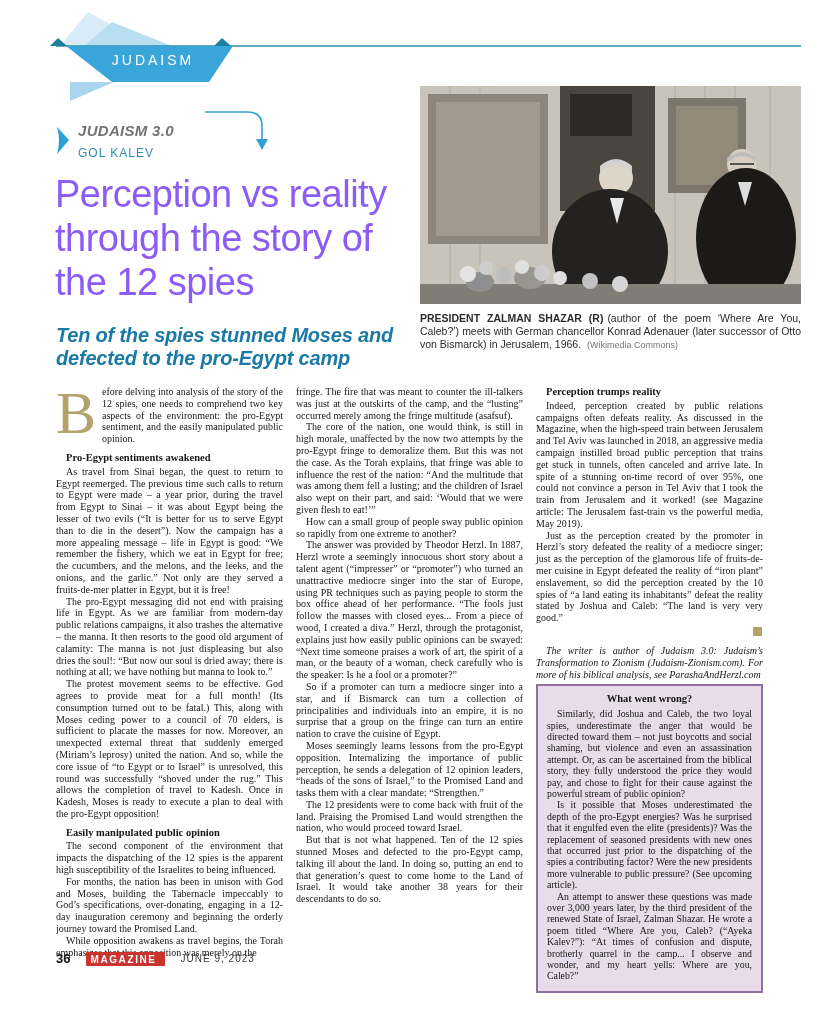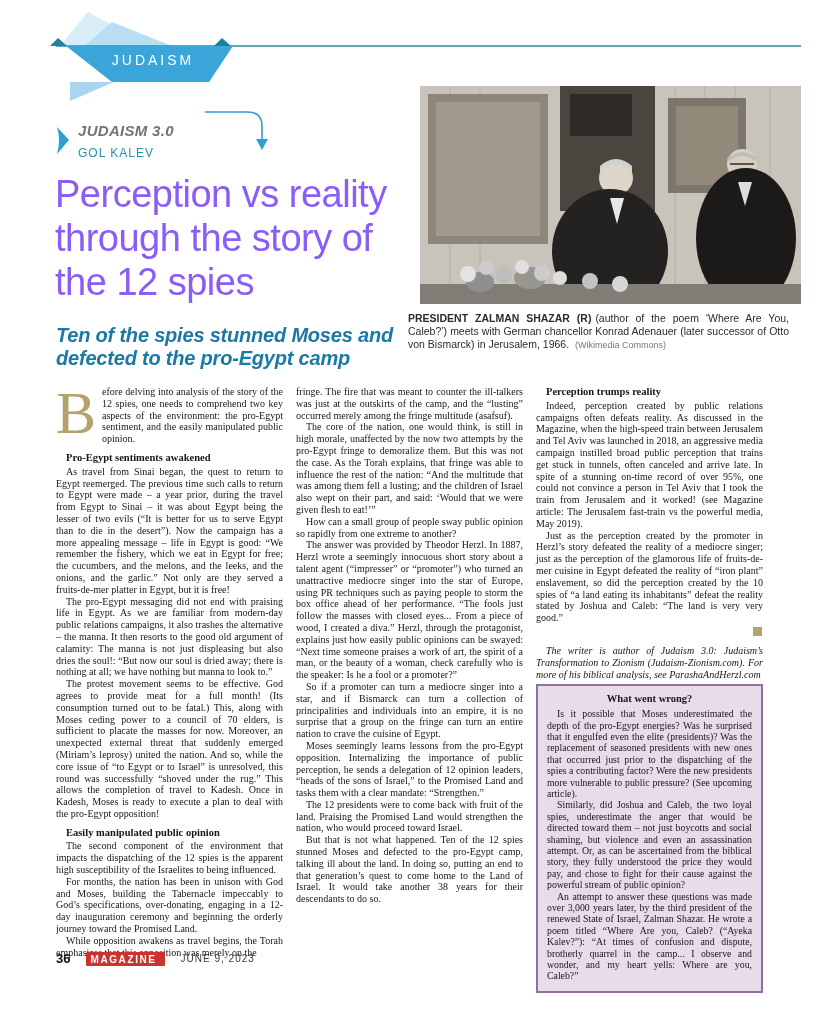--- a/index.html
+++ b/index.html
@@ -25,21 +25,21 @@
   }
   .standfirst {
     position:absolute; left:56px; top:324px; width:400px; margin:0;
     color:#1a7aa5; font-size:20px; line-height:23px; font-style:italic; font-weight:600;
     letter-spacing:-0.2px;
   }
   
   .photo { position:absolute; left:420px; top:86px; width:381px; height:218px; margin:0;
            background:#c9c4bb; overflow:hidden; }
   .caption {
-    position:absolute; left:408px; top:312px; width:381px; margin:0;
+    position:absolute; left:420px; top:312px; width:381px; margin:0;
     font-size:10.5px; line-height:13px; color:#2b2b2b; text-align:justify;
   }
   .cap-lead { font-weight:bold; margin-right:4px; }
   .cap-credit { font-size:9px; color:#777777; margin-left:3px; }
   
   .columns { position:absolute; left:56px; top:386px; width:708px; height:582px;
              display:flex; gap:13px; }
   .col { width:227px; overflow:hidden;
          font-family:"Liberation Serif","DejaVu Serif",serif;
          font-size:10px; line-height:11.8px; text-align:justify; color:#161616; }
@@ -166,22 +166,22 @@
       <p class="ind">But that is not what happened. Ten of the 12 spies stunned Moses and defected to the pro-Egypt camp, talking ill about the land. In doing so, putting an end to that generation’s quest to come home to the Land of Israel. It would take another 38 years for their descendants to do so.</p>
     </div>
     <div class="col last">
       <h4 style="margin-top:0;">Perception trumps reality</h4>
       <p class="ind">Indeed, perception created by public relations campaigns often defeats reality. As discussed in the Magazine, when the high-speed train between Jerusalem and Tel Aviv was launched in 2018, an aggressive media campaign instilled broad public perception that trains get stuck in tunnels, often canceled and arrive late. In spite of a stunning on-time record of over 95%, one could not convince a person in Tel Aviv that I took the train from Jerusalem and it worked! (see Magazine article: The Jerusalem fast-train vs the powerful media, May 2019).</p>
       <p class="ind">Just as the perception created by the promoter in Herzl’s story defeated the reality of a mediocre singer; just as the perception of the glamorous life of fruits-de-mer cuisine in Egypt defeated the reality of “iron plant” enslavement, so did the perception created by the 10 spies of “a land eating its inhabitants” defeat the reality stated by Joshua and Caleb: “The land is very very good.”</p>
       <div class="endmark"></div>
       <p class="bio">The writer is author of Judaism 3.0: Judaism’s Transformation to Zionism (Judaism-Zionism.com). For more of his biblical analysis, see ParashaAndHerzl.com</p>
       <div class="wrong-box">
         <h5>What went wrong?</h5>
+        <p>Similarly, did Joshua and Caleb, the two loyal spies, underestimate the anger that would be directed toward them – not just boycotts and social shaming, but violence and even an assassination attempt. Or, as can be ascertained from the biblical story, they fully understood the price they would pay, and chose to fight for their cause against the powerful stream of public opinion?</p>
         <p>Is it possible that Moses underestimated the depth of the pro-Egypt energies? Was he surprised that it engulfed even the elite (presidents)? Was the replacement of seasoned presidents with new ones that occurred just prior to the dispatching of the spies a contributing factor? Were the new presidents more vulnerable to public pressure? (See upcoming article).</p>
-        <p>Similarly, did Joshua and Caleb, the two loyal spies, underestimate the anger that would be directed toward them – not just boycotts and social shaming, but violence and even an assassination attempt. Or, as can be ascertained from the biblical story, they fully understood the price they would pay, and chose to fight for their cause against the powerful stream of public opinion?</p>
         <p>An attempt to answer these questions was made over 3,000 years later, by the third president of the renewed State of Israel, Zalman Shazar. He wrote a poem titled “Where Are you, Caleb? (“Ayeka Kalev?”): “At times of confusion and dispute, brotherly quarrel in the camp... I observe and wonder, and my heart yells: Where are you, Caleb?”</p>
       </div>
     </div>
   </div>
 
   <div class="footer">
     <span class="pageno">36</span>
     <span class="maglogo">MAGAZINE</span>
     <span class="date">JUNE 9, 2023</span>
   </div>

